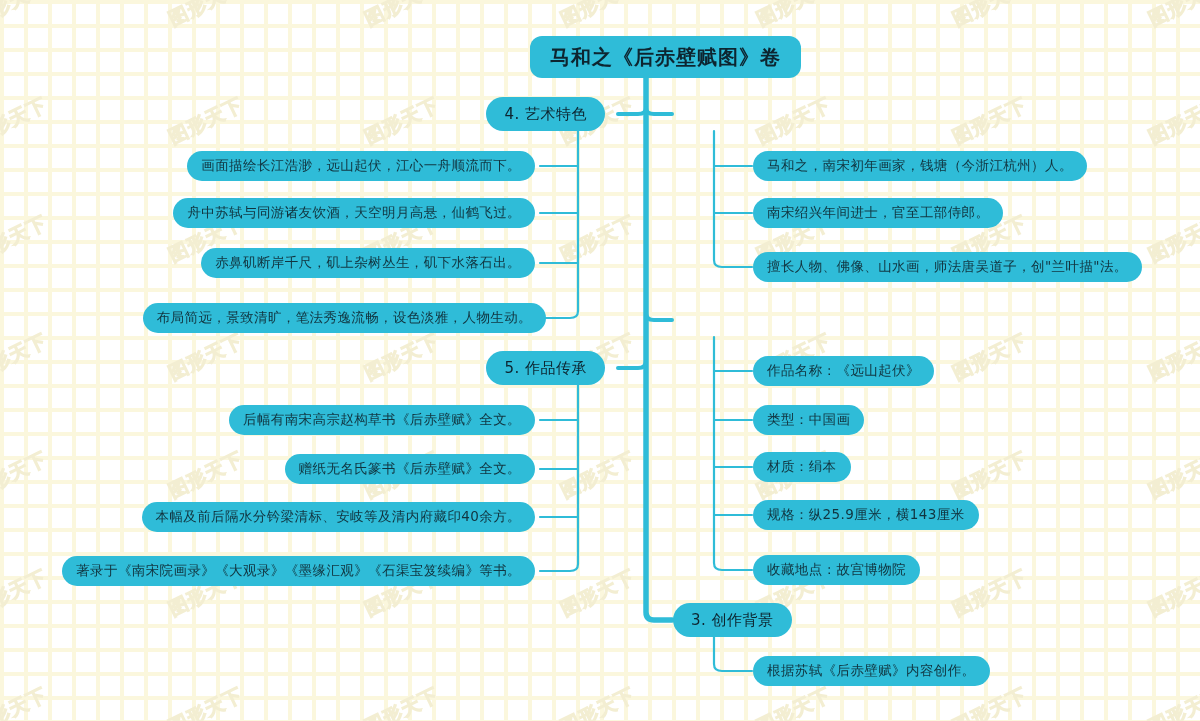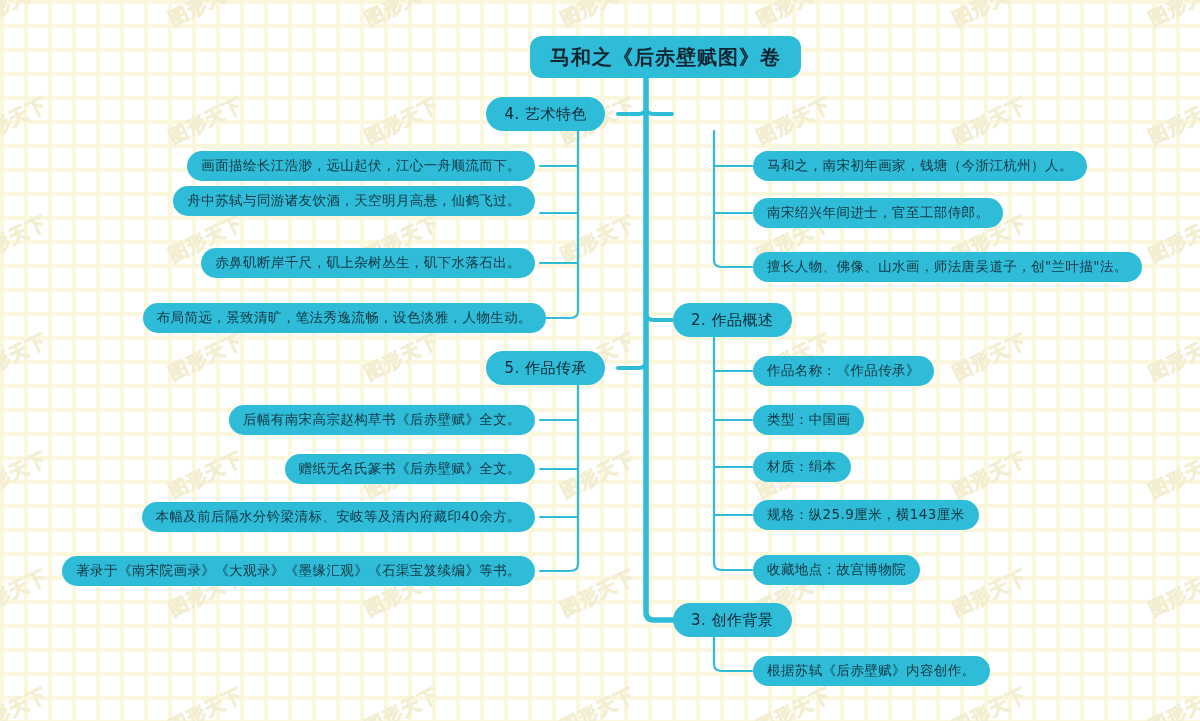--- a/index.html
+++ b/index.html
@@ -167,23 +167,20 @@
     <path class="twig" d="M578,385 L578,564 Q578,571 570,571 L540,571"></path>
     <path class="twig" d="M578,420 Q578,420 570,420 L540,420"></path>
     <path class="twig" d="M578,469 Q578,469 570,469 L540,469"></path>
     <path class="twig" d="M578,517 Q578,517 570,517 L540,517"></path>
   </svg>
 
   <div class="node root" id="n-root" style="left:530px;top:36px;">
     <span>马和之《后赤壁赋图》卷</span>
   </div>
 
-  <div class="node branch" style="left:673px;top:303px;">
-    <span>2. 作品概述</span>
-  </div>
   <div class="node branch" style="left:673px;top:603px;">
     <span>3. 创作背景</span>
   </div>
   <div class="node branch" style="right:595px;top:97px;">
     <span>4. 艺术特色</span>
   </div>
   <div class="node branch" style="right:595px;top:351px;">
     <span>5. 作品传承</span>
   </div>
 
@@ -191,21 +188,21 @@
     <span>马和之，南宋初年画家，钱塘（今浙江杭州）人。</span>
   </div>
   <div class="node leaf l" style="left:753px;top:198px;">
     <span>南宋绍兴年间进士，官至工部侍郎。</span>
   </div>
   <div class="node leaf l" style="left:753px;top:252px;">
     <span>擅长人物、佛像、山水画，师法唐吴道子，创"兰叶描"法。</span>
   </div>
 
   <div class="node leaf l" style="left:753px;top:356px;">
-    <span>作品名称：《作品传承》</span>
+    <span>作品名称：《远山起伏》</span>
   </div>
   <div class="node leaf l" style="left:753px;top:405px;">
     <span>类型：中国画</span>
   </div>
   <div class="node leaf l" style="left:753px;top:452px;">
     <span>材质：绢本</span>
   </div>
   <div class="node leaf l" style="left:753px;top:500px;">
     <span>规格：纵25.9厘米，横143厘米</span>
   </div>
@@ -213,21 +210,21 @@
     <span>收藏地点：故宫博物院</span>
   </div>
 
   <div class="node leaf l" style="left:753px;top:656px;">
     <span>根据苏轼《后赤壁赋》内容创作。</span>
   </div>
 
   <div class="node leaf r" style="right:665px;top:151px;">
     <span>画面描绘长江浩渺，远山起伏，江心一舟顺流而下。</span>
   </div>
-  <div class="node leaf r" style="right:665px;top:186px;">
+  <div class="node leaf r" style="right:665px;top:198px;">
     <span>舟中苏轼与同游诸友饮酒，天空明月高悬，仙鹤飞过。</span>
   </div>
   <div class="node leaf r" style="right:665px;top:248px;">
     <span>赤鼻矶断岸千尺，矶上杂树丛生，矶下水落石出。</span>
   </div>
   <div class="node leaf r" style="right:654px;top:303px;">
     <span>布局简远，景致清旷，笔法秀逸流畅，设色淡雅，人物生动。</span>
   </div>
 
   <div class="node leaf r" style="right:665px;top:405px;">

